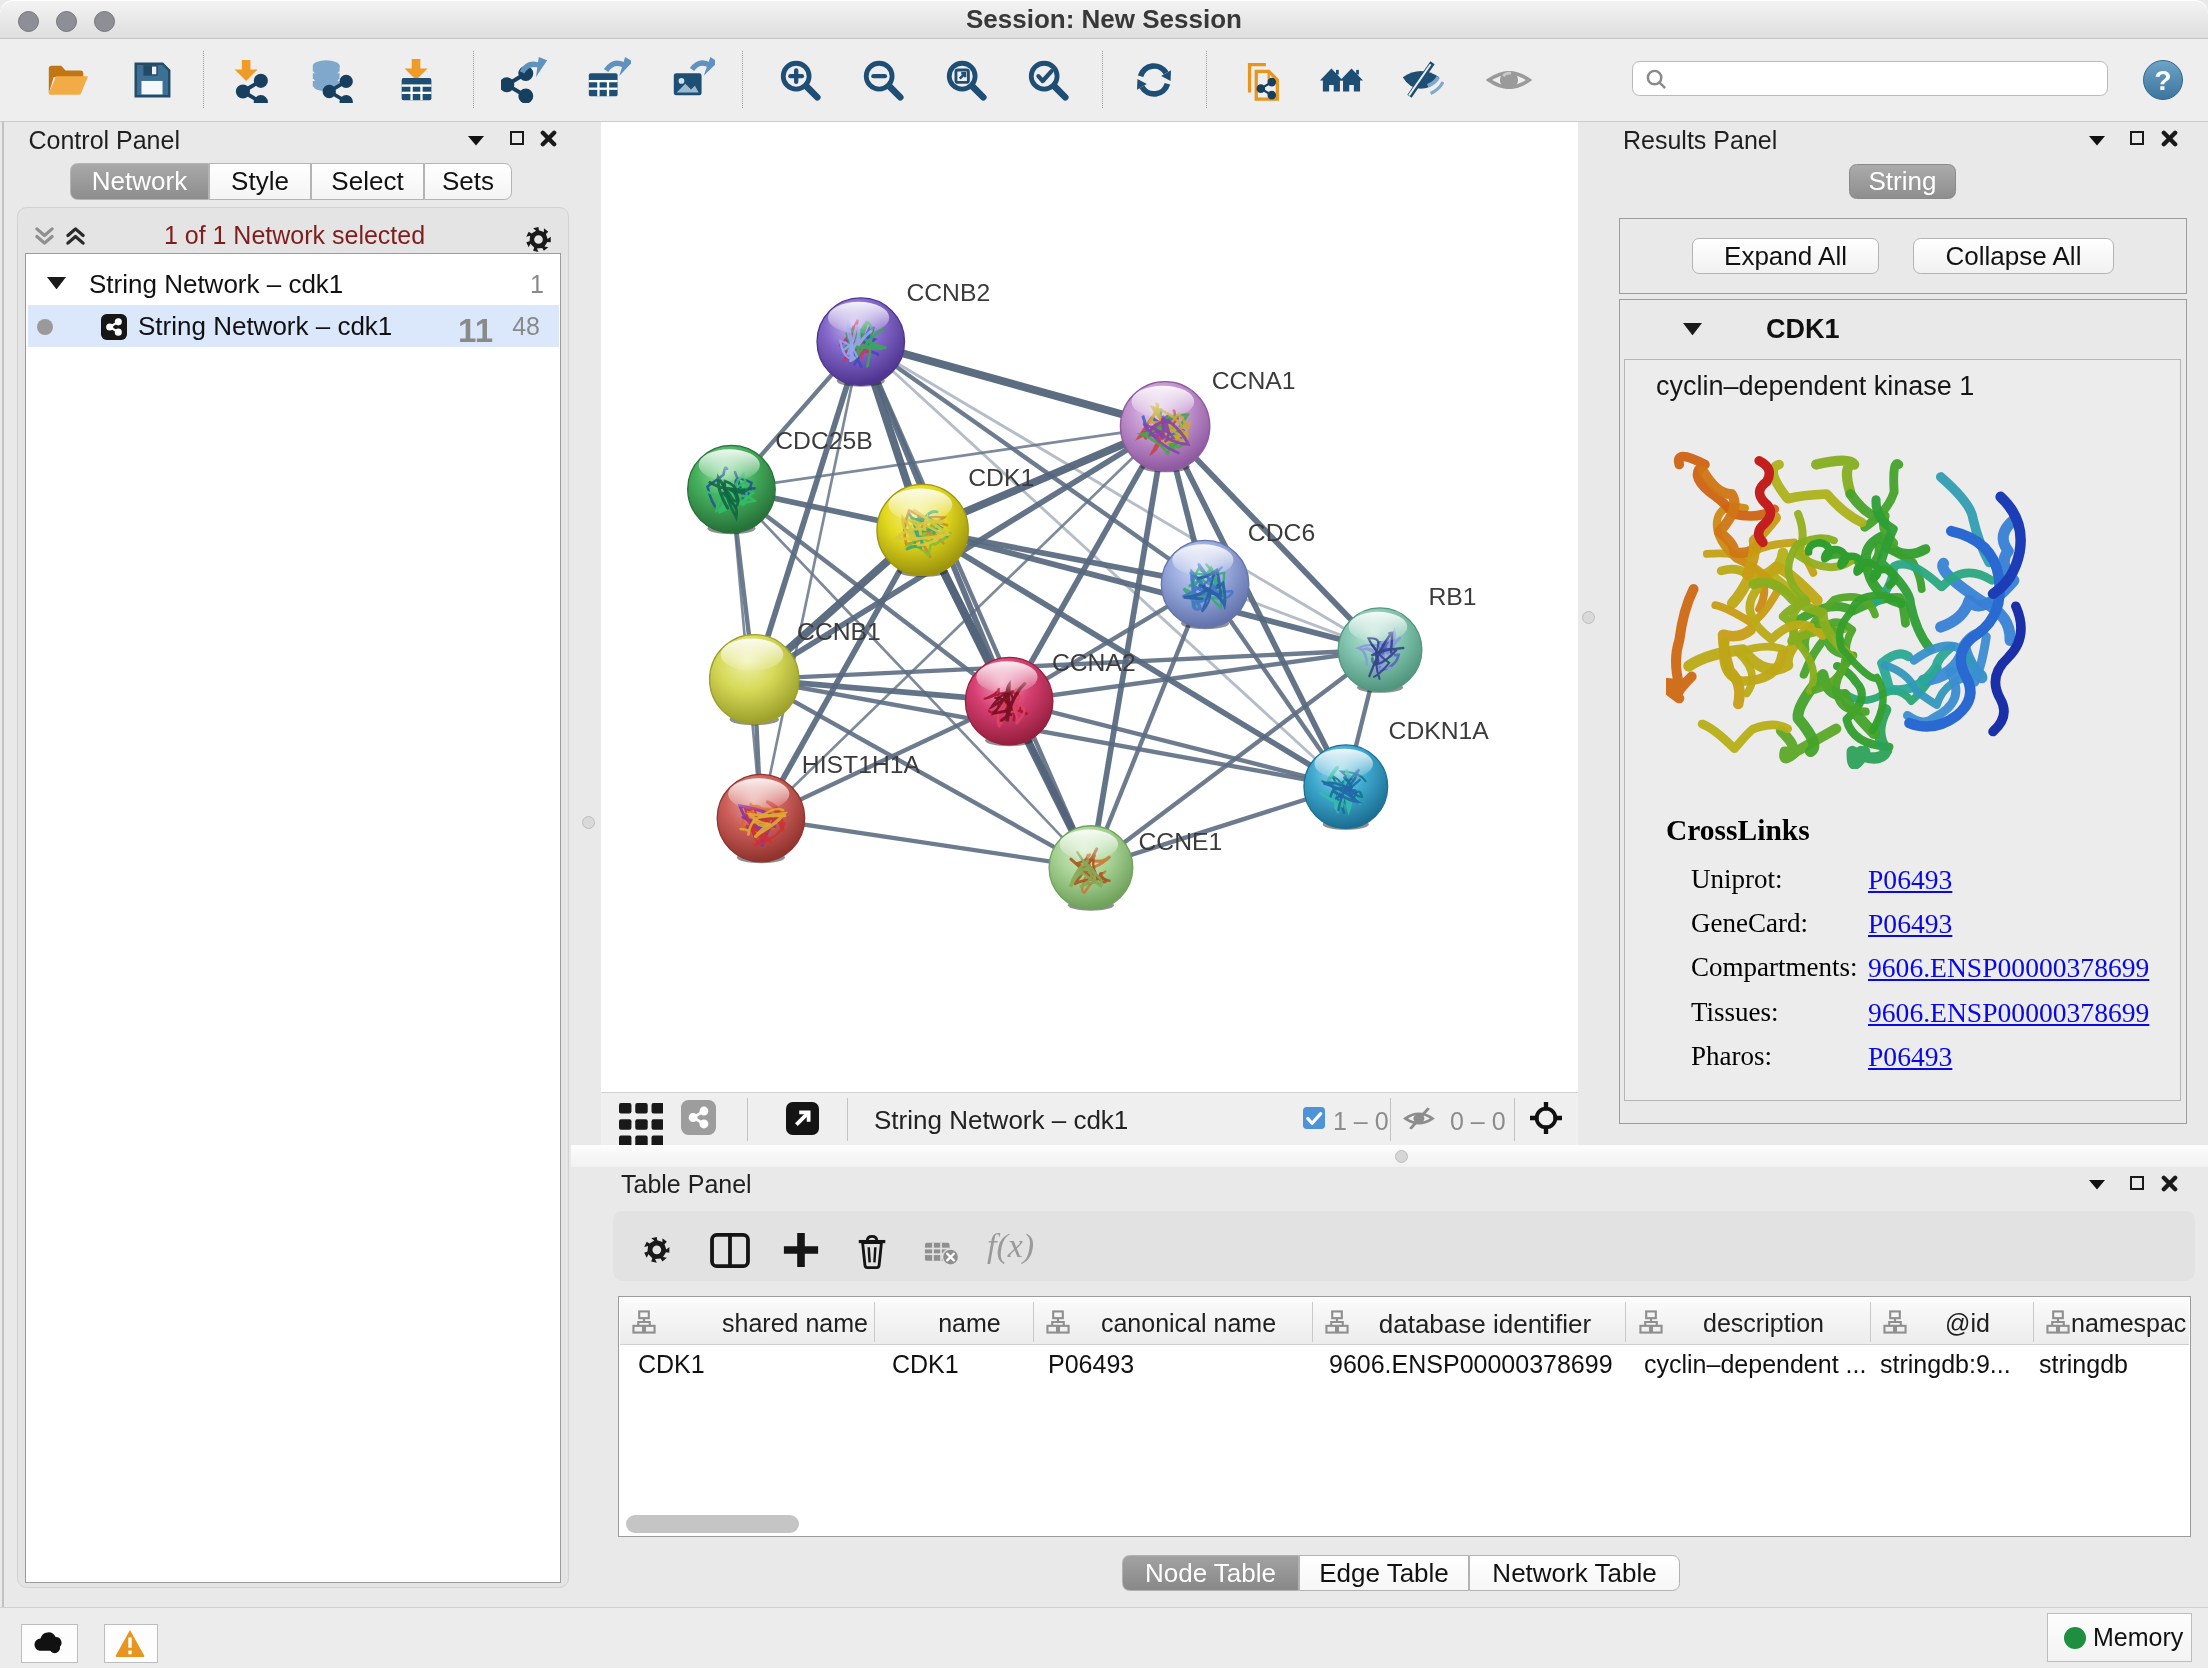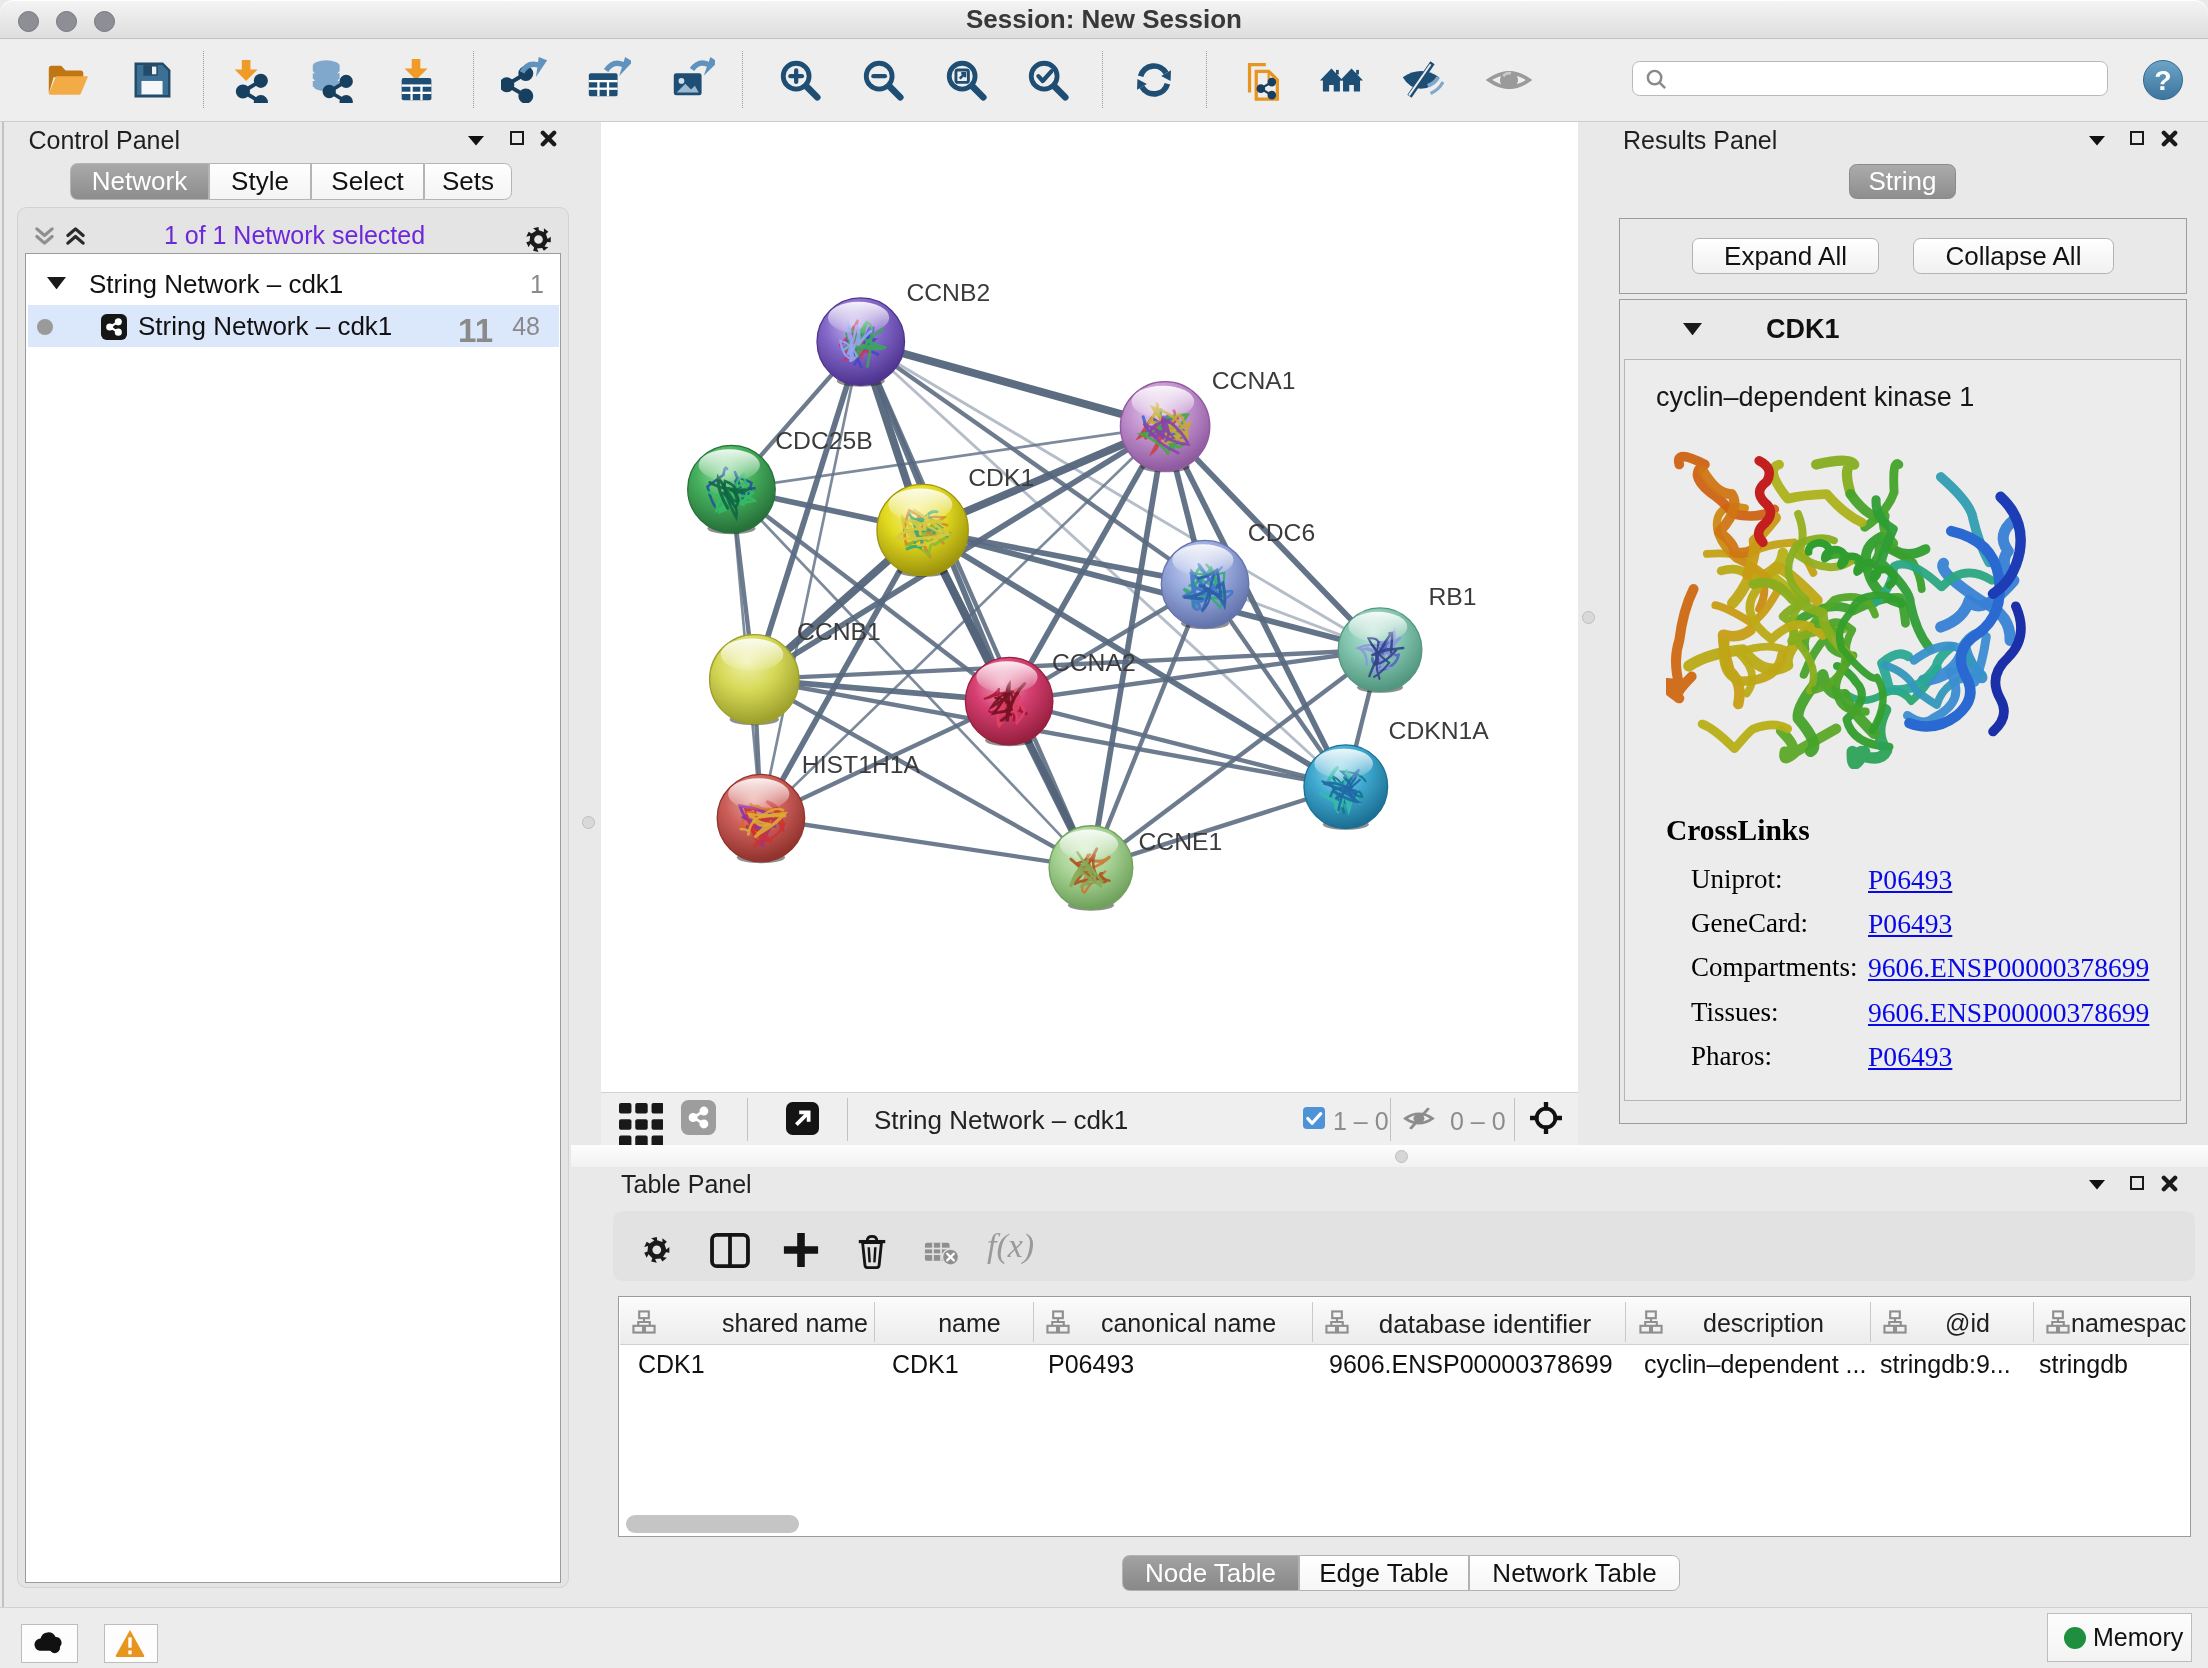--- a/index.html
+++ b/index.html
@@ -189,21 +189,21 @@
       <path d="M3,3 L11,10 L19,3"></path>
       <path d="M3,11 L11,18 L19,11"></path>
     </g>
   </svg>
 <svg style="position:absolute;left:65px;top:226px;" width="21" height="20" viewBox="0 0 22 21">
     <g fill="none" stroke="#2a2a2a" stroke-width="3.4" stroke-linecap="round" stroke-linejoin="round">
       <path d="M3,10 L11,3 L19,10"></path>
       <path d="M3,18 L11,11 L19,18"></path>
     </g>
   </svg>
-<div class="abs" style="left:95px;top:221px;width:399px;text-align:center;font-size:25px;color:#6d28d9;">1 of 1 Network selected</div>
+<div class="abs" style="left:95px;top:221px;width:399px;text-align:center;font-size:25px;color:#7f1d1d;">1 of 1 Network selected</div>
 <svg style="position:absolute;left:525px;top:226px;" width="27" height="27" viewBox="0 0 28 28">
     <g fill="#1a1a1a">
       <path d="M26.7,11.1 L26.7,16.9 L23.2,16.5 L20.2,21.2 L24.2,22.1 L19.6,25.7 L17.8,22.7 L12.3,23.3 L14.0,27.0 L8.4,25.7 L9.5,22.4 L5.6,18.5 L3.8,22.1 L1.3,16.9 L4.7,15.7 L5.3,10.2 L1.3,11.1 L3.8,5.9 L6.8,7.8 L11.5,4.8 L8.4,2.3 L14.0,1.0 L14.4,4.5 L19.6,6.3 L19.6,2.3 L24.2,5.9 L21.7,8.4 L23.5,13.6 Z M18.5,14 A4.5,4.5 0 1 0 9.5,14 A4.5,4.5 0 1 0 18.5,14 Z" fill-rule="evenodd"></path>
     </g>
   </svg>
 <div class="abs" style="left:25px;top:253px;width:536px;height:1330px;background:#fff;border:1.9px solid #9b9b9b;box-sizing:border-box;"></div>
 <svg style="position:absolute;left:47px;top:277px;" width="19" height="12.4" viewBox="0 0 20 13">
     <path d="M0,0 h20 L10,13 Z" fill="#1a1a1a"></path>
   </svg>
 <div class="abs" style="left:89px;top:269px;font-size:26px;color:#111;">String Network – cdk1</div>
@@ -624,21 +624,21 @@
 <div class="abs" style="left:1849px;top:164px;width:107px;height:35px;background:linear-gradient(#ababab,#8e8e8e);border:1px solid #8a8a8a;box-sizing:border-box;border-radius:7.6px;color:#fff;font-size:26px;display:flex;align-items:center;justify-content:center;">String</div>
 <div class="abs" style="left:1619px;top:218px;width:568px;height:76px;border:1.9px solid #9d9d9d;box-sizing:border-box;"></div>
 <div class="abs" style="left:1692px;top:238px;width:187px;height:36px;background:linear-gradient(#ffffff,#f1f1f1);border:1.4px solid #b3b3b3;box-sizing:border-box;border-radius:7px;font-size:26px;display:flex;align-items:center;justify-content:center;color:#111;">Expand All</div>
 <div class="abs" style="left:1913px;top:238px;width:201px;height:36px;background:linear-gradient(#ffffff,#f1f1f1);border:1.4px solid #b3b3b3;box-sizing:border-box;border-radius:7.6px;font-size:26px;display:flex;align-items:center;justify-content:center;color:#111;">Collapse All</div>
 <div class="abs" style="left:1619px;top:299px;width:568px;height:825px;border:1.9px solid #9d9d9d;box-sizing:border-box;"></div>
 <svg style="position:absolute;left:1683px;top:323px;" width="19" height="12.4" viewBox="0 0 20 13">
     <path d="M0,0 h20 L10,13 Z" fill="#1a1a1a"></path>
   </svg>
 <div class="abs" style="left:1766px;top:314px;font-size:27px;font-weight:bold;color:#111;">CDK1</div>
 <div class="abs" style="left:1624px;top:359px;width:557px;height:742px;background:#ececec;border:1px solid #b5b5b5;box-sizing:border-box;"></div>
-<div class="abs" style="left:1656px;top:371px;font-size:27px;color:#161616;margin-top:11px;">cyclin–dependent kinase 1</div>
+<div class="abs" style="left:1656px;top:371px;font-size:27px;color:#161616;">cyclin–dependent kinase 1</div>
 <svg style="position:absolute;left:1666px;top:449px;" width="365" height="320" viewBox="0 0 384 336">
     <g fill="none" stroke-linecap="round" stroke-linejoin="round">
       <path d="M292,120 Q285,129 334,161 Q363,175 362,201" stroke="#3884d5" stroke-width="11.7" stroke-opacity="0.95"></path>
       <path d="M189,257 Q205,270 226,259 Q244,247 258,265 Q272,253 286,230" stroke="#2ba673" stroke-width="7.9" stroke-opacity="0.95"></path>
       <path d="M271,243 Q304,240 314,209 Q320,229 332,240" stroke="#3b8bd5" stroke-width="12.4" stroke-opacity="0.95"></path>
       <path d="M139,180 Q174,157 197,170 Q226,155 246,156 Q250,163 252,183" stroke="#3ea12b" stroke-width="9.3" stroke-opacity="0.95"></path>
       <path d="M180,228 Q193,234 200,245 Q216,261 190,284 Q196,311 235,313" stroke="#319e2d" stroke-width="8.7" stroke-opacity="0.95"></path>
       <path d="M247,162 Q215,153 211,120 Q207,102 226,92 Q246,120 273,105" stroke="#309e2d" stroke-width="10.4" stroke-opacity="0.95"></path>
       <path d="M269,147 Q268,134 260,119 Q235,104 223,101 Q227,116 210,125 Q189,105 169,113" stroke="#3aa02c" stroke-width="8.3" stroke-opacity="0.95"></path>
       <path d="M343,138 Q313,119 290,145 Q257,114 240,123 Q237,149 219,162" stroke="#2aa782" stroke-width="8.9" stroke-opacity="0.95"></path>

